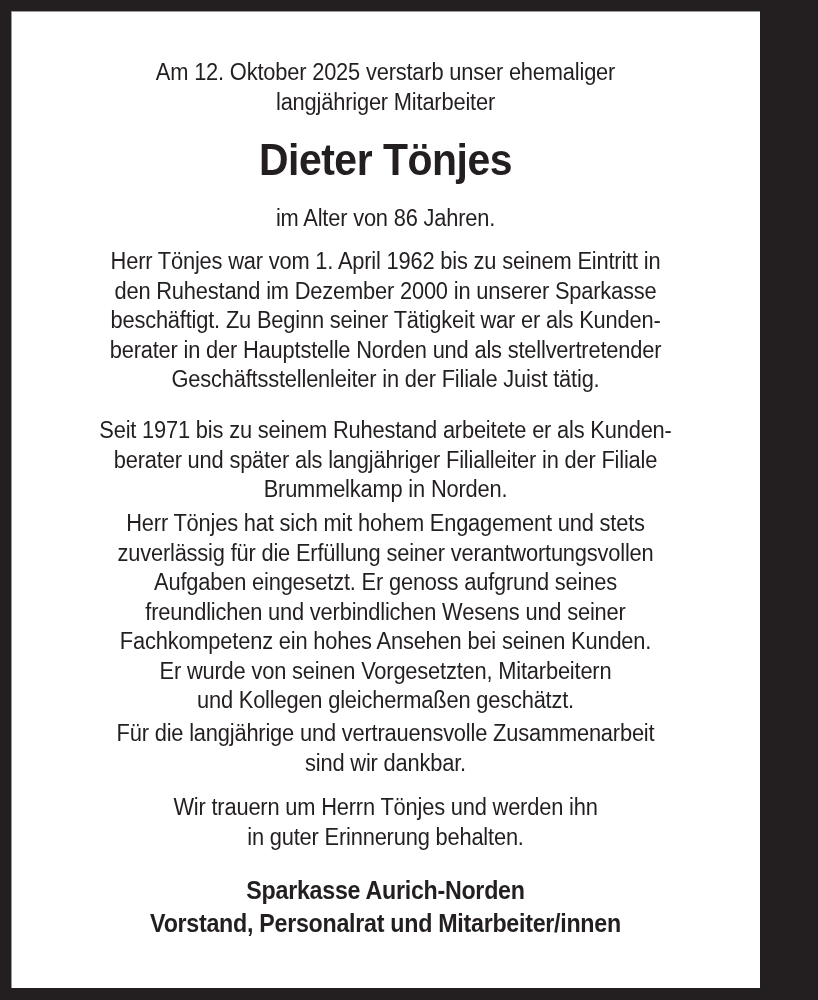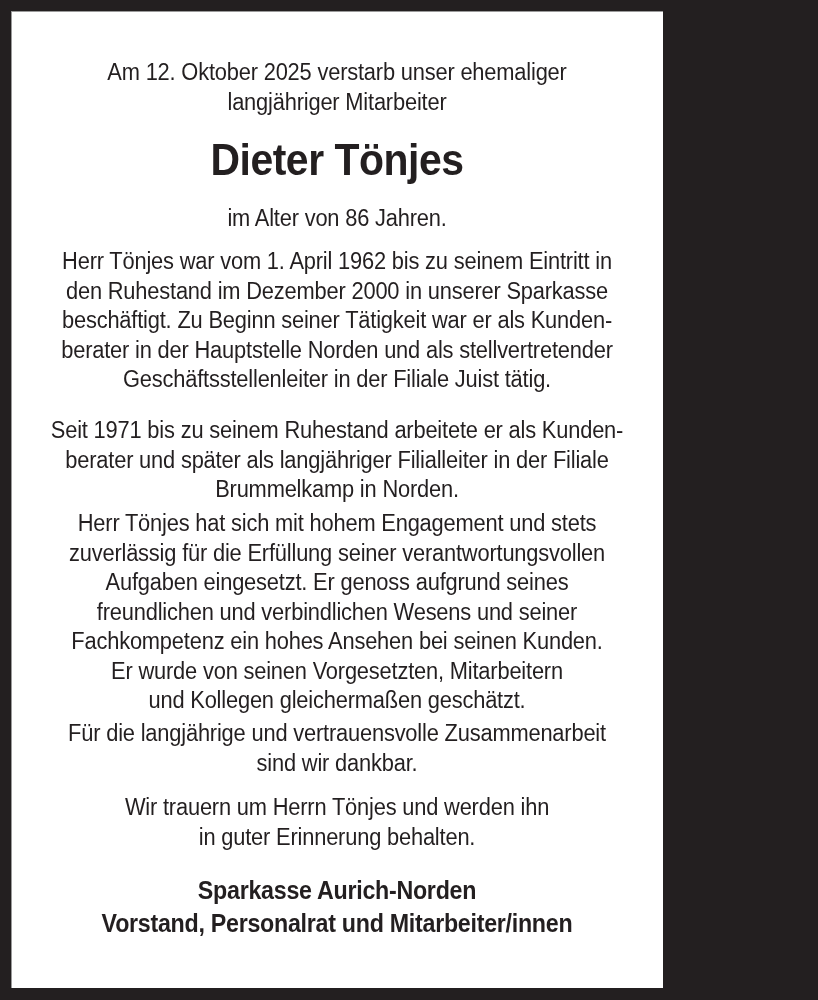--- a/index.html
+++ b/index.html
@@ -10,21 +10,21 @@
     body {
       width: 818px;
       height: 1000px;
       position: relative;
       overflow: hidden;
     }
     .frame {
       position: absolute;
       left: 11px;
       top: 11px;
-      width: 652px;
+      width: 749px;
       height: 977px;
       background: #ffffff;
       box-shadow: inset 1px 1px 0 #9a9a9a;
     }
     .content {
       position: absolute;
       left: 0;
       right: 0;
       top: 0;
       bottom: 0;

